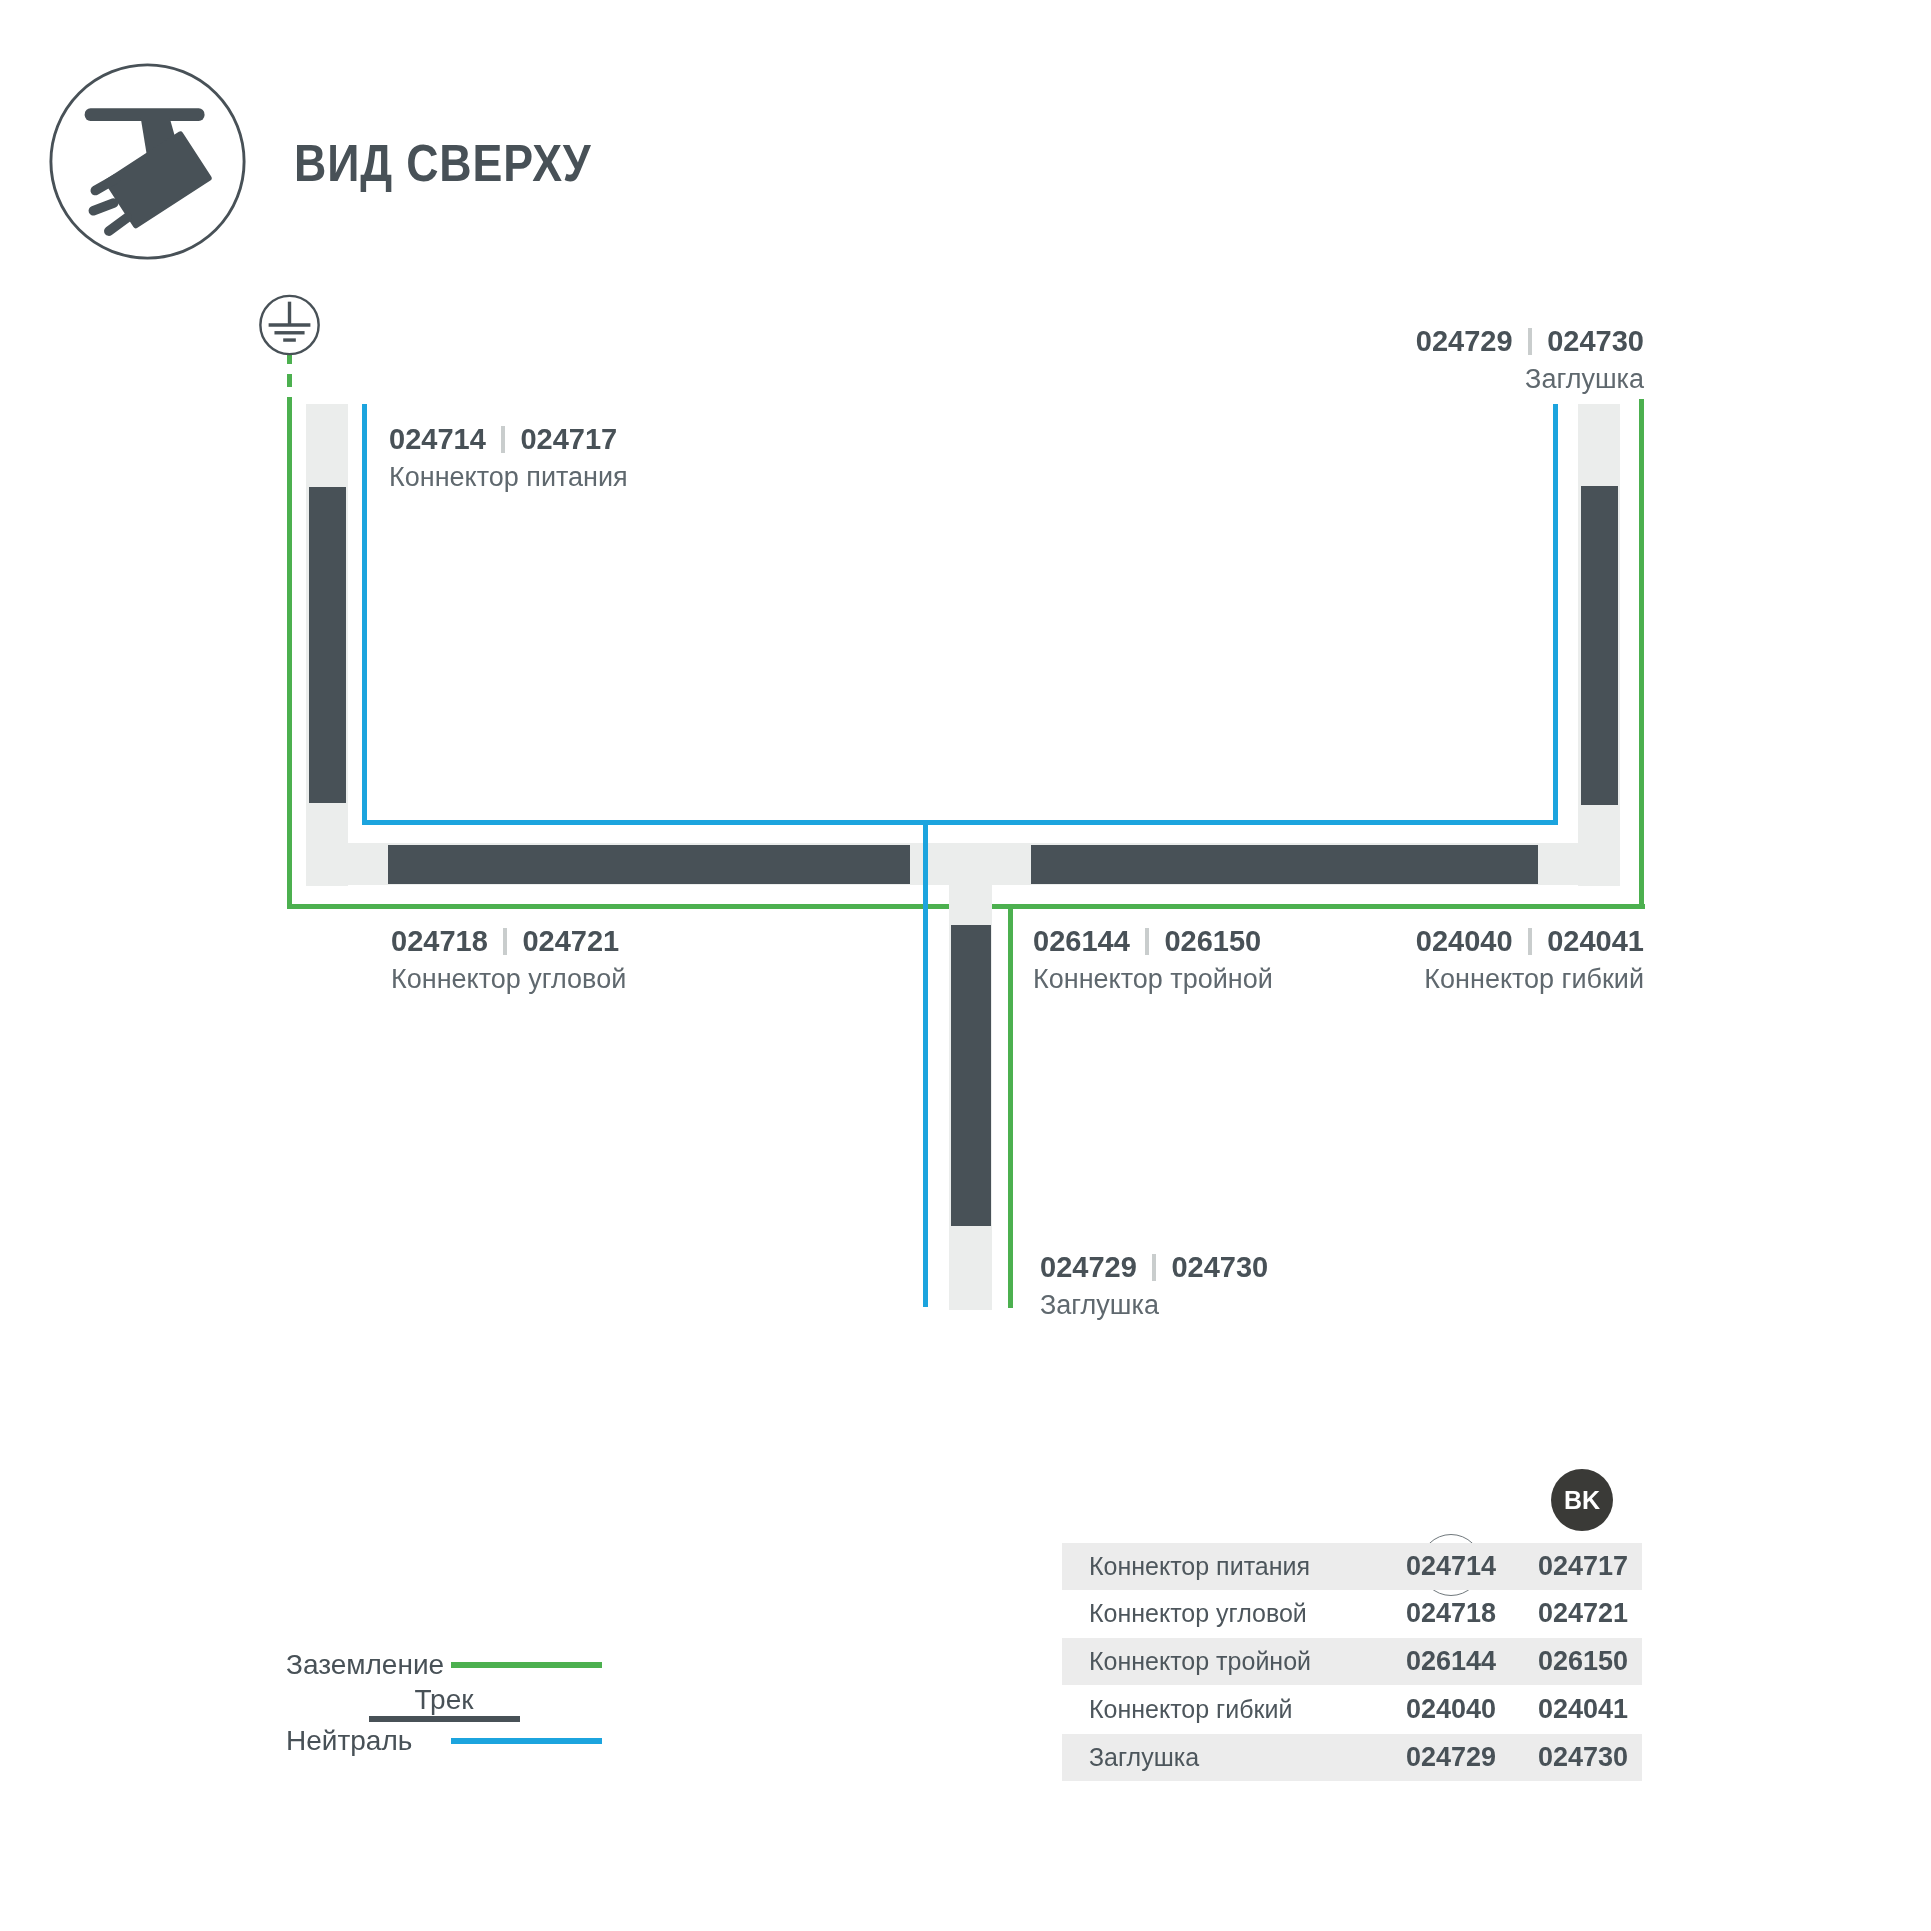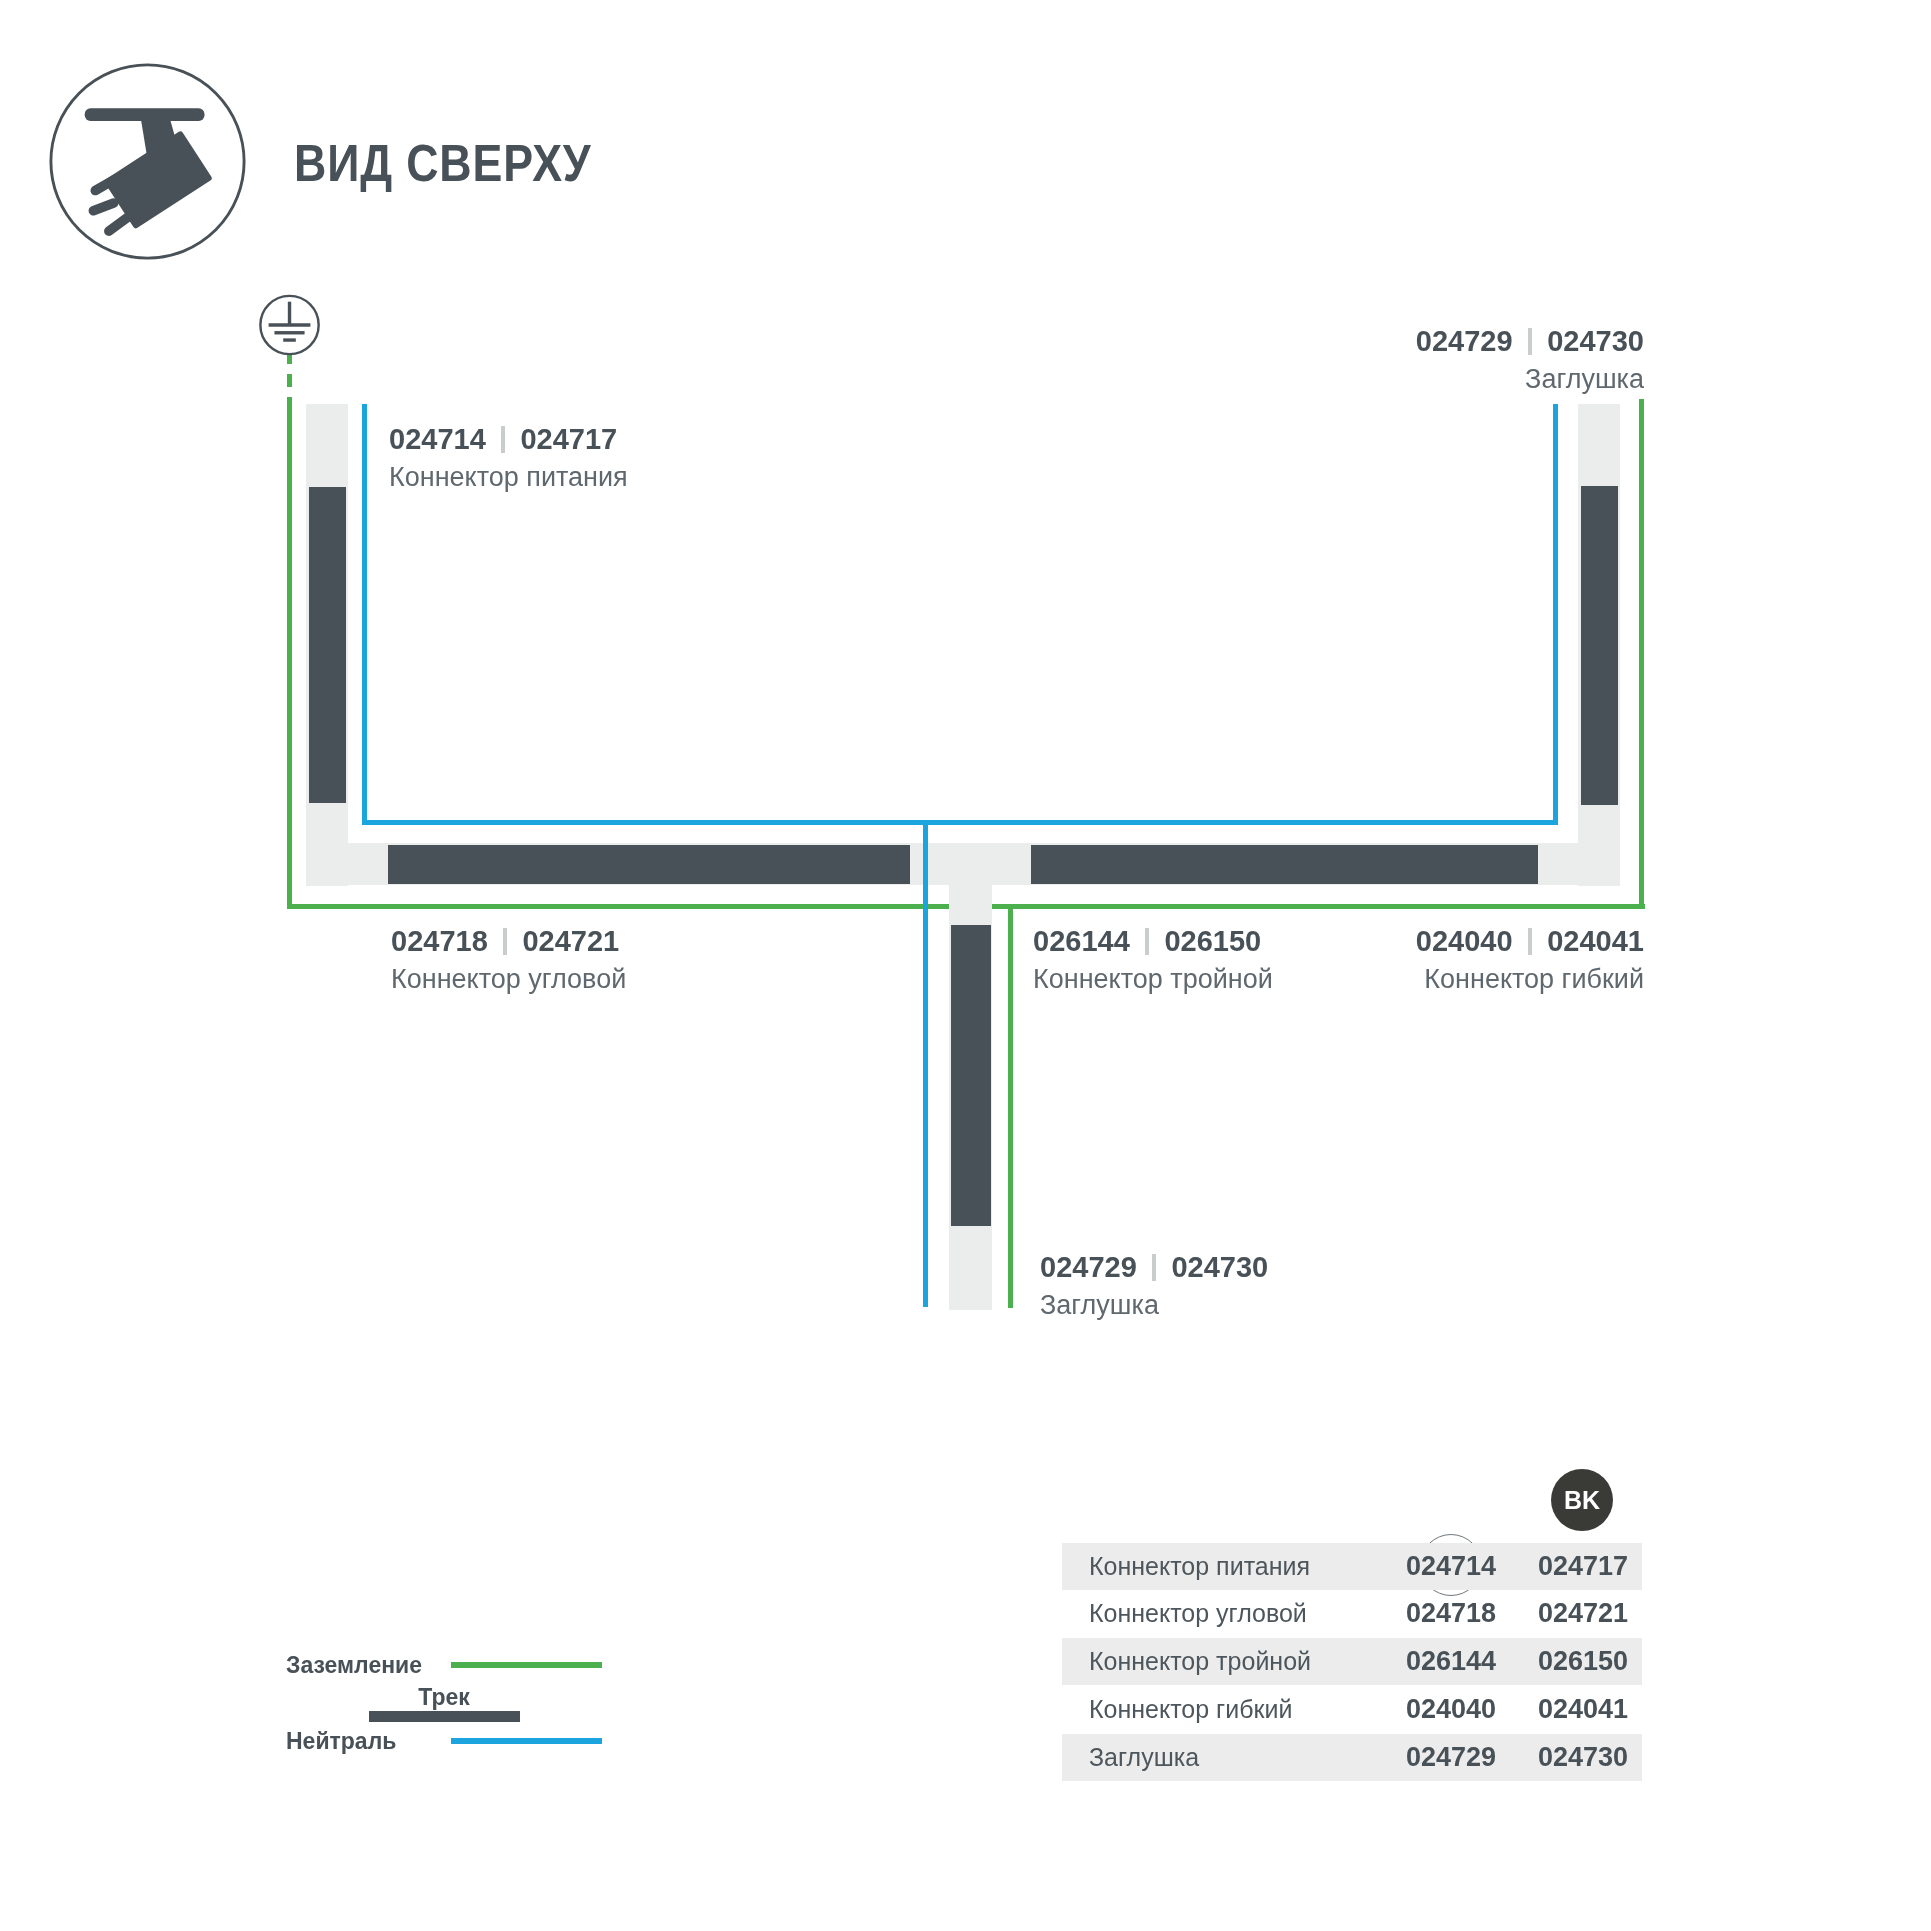--- a/index.html
+++ b/index.html
@@ -36,21 +36,21 @@
   
   .plabel{position:absolute;z-index:6;}
   .plabel .codes{display:flex;align-items:center;gap:15.4px;font-size:29px;font-weight:bold;line-height:35px;color:var(--dark);white-space:nowrap;}
   .plabel .sep{width:3.9px;height:27px;background:var(--sep_gray);}
   .plabel .pname{font-size:27px;line-height:33px;margin-top:3.9px;color:var(--name_gray);white-space:nowrap;}
   .plabel.r .codes{justify-content:flex-end;}
   .plabel.r .pname{text-align:right;}
 
   
   .legend-row{position:absolute;left:286px;width:316px;height:38px;display:flex;justify-content:space-between;align-items:center;}
-  .legend-label{font-size:23px;color:var(--dark);font-weight:bold;}
+  .legend-label{font-size:28px;color:var(--dark);}
   .swatch{width:151px;}
   .swatch.line-green{height:5.8px;background:var(--green);}
   .swatch.bar-dark{height:27px;background:var(--dark);}
   .swatch.line-blue{height:5.8px;background:var(--blue);}
 
   
   .col-circle{position:absolute;width:62px;height:62px;border-radius:50%;
     display:flex;align-items:center;justify-content:center;
     font-size:25px;font-weight:bold;}
   .col-circle.wh{border:1.9px solid #70787c;color:var(--dark);background:#fff;}

